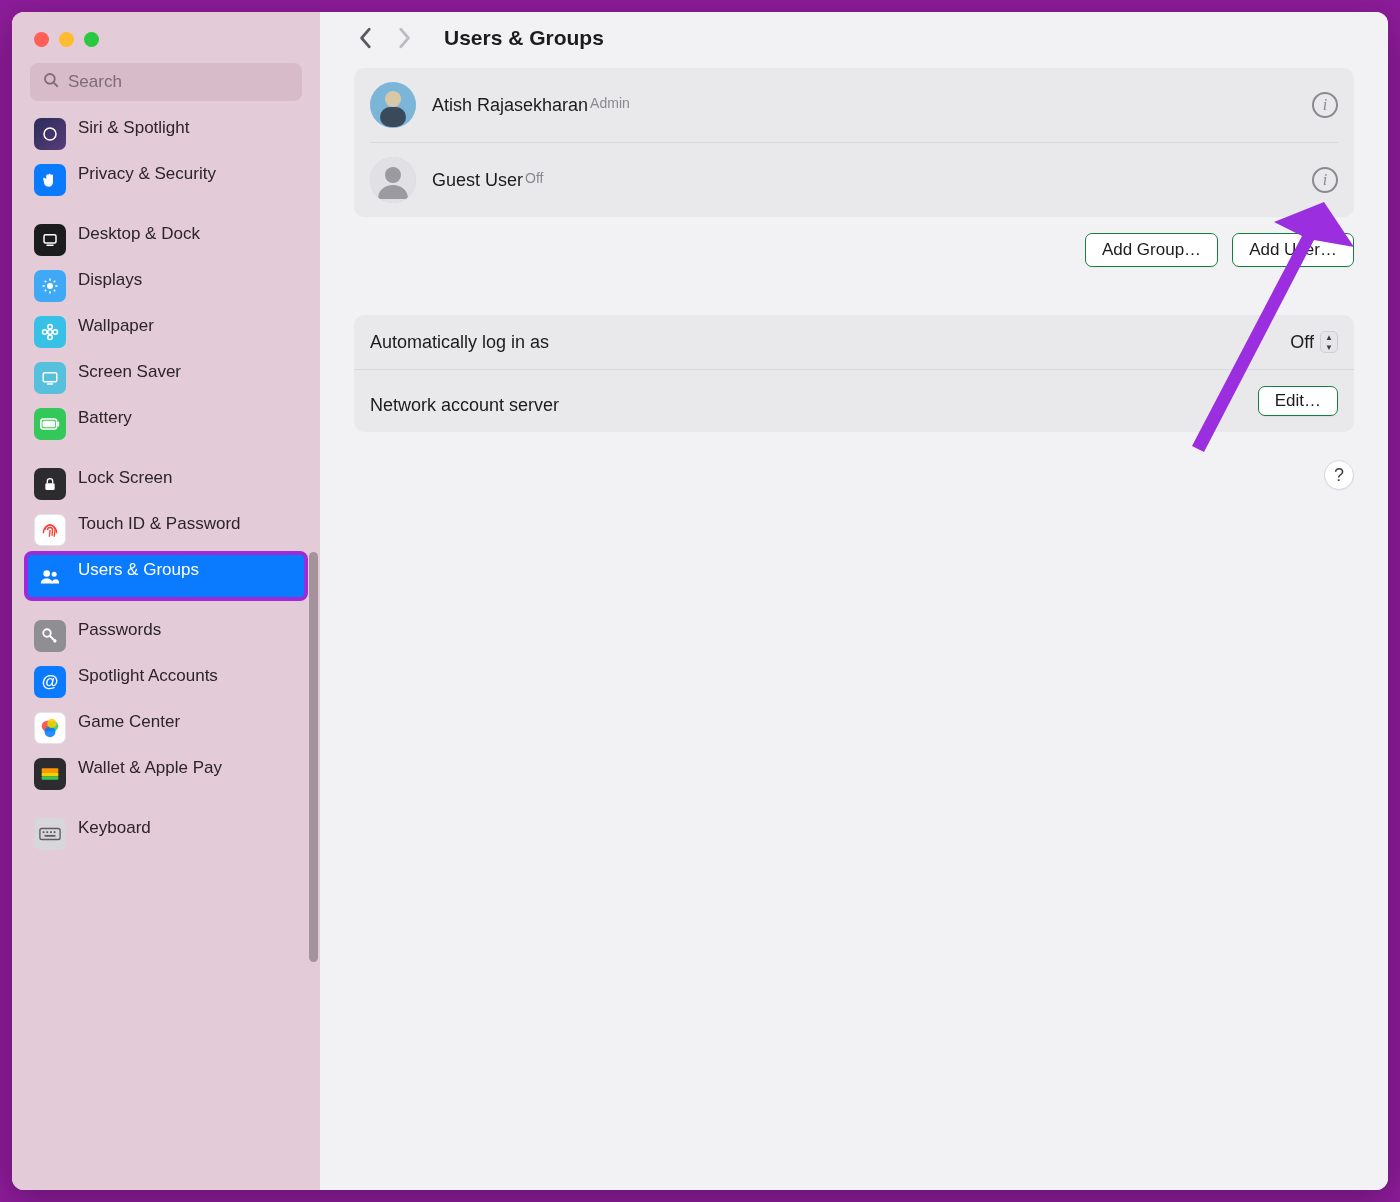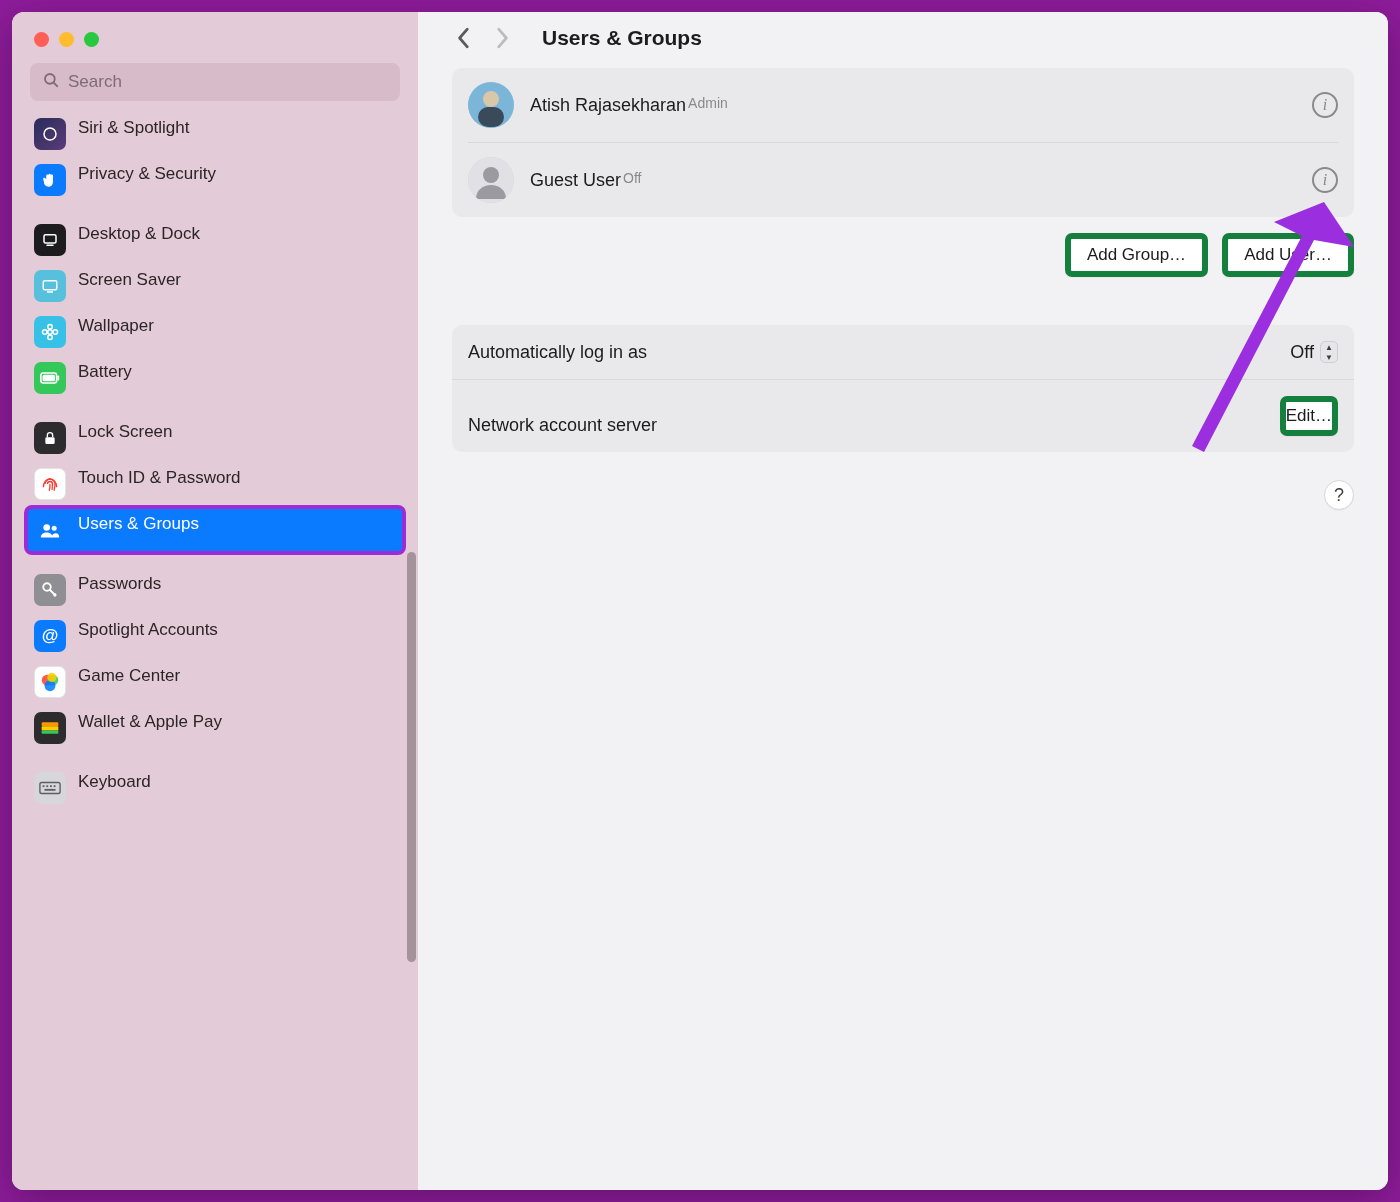--- a/index.html
+++ b/index.html
@@ -15,21 +15,21 @@
     height: 100%;
     background: #f2f2f5;
     border-radius: 12px;
     display: flex;
     overflow: hidden;
     position: relative;
     box-shadow: 0 10px 40px rgba(0,0,0,0.3);
   }
   
   .sidebar {
-    width: 406px;
+    width: 308px;
     background: #e3ccd7;
     display: flex;
     flex-direction: column;
     padding: 14px 0 0 0;
     position: relative;
   }
   .traffic-lights {
     display: flex;
     gap: 10px;
     padding: 6px 22px 16px 22px;
@@ -157,21 +157,21 @@
     font-size: 16px;
     background: transparent;
   }
 
   .button-row {
     display:flex; justify-content:flex-end; gap:14px;
     margin-top: 16px;
   }
   .mac-btn {
     background: #fff;
-    border: 6px solid #15803d;
+    border: 1px solid #15803d;
     border-radius: 7px;
     padding: 6px 16px;
     font-size: 17px;
     color: #1c1c1e;
     box-shadow: 0 1px 1px rgba(0,0,0,0.04);
   }
 
   .settings-panel { margin-top: 48px; }
   .settings-row {
     display:flex; align-items:flex-end; justify-content:space-between;
@@ -183,21 +183,21 @@
   .select-ctl {
     display:flex; align-items:center; gap:6px;
     font-size: 18px; color:#1c1c1e;
   }
   .stepper {
     display:flex; flex-direction:column;
     background:#e6e6ea; border-radius:5px;
     width:18px; height:22px; border:1px solid #cfcfd3;
   }
   .stepper .tri { flex:1; display:flex; align-items:center; justify-content:center; font-size:8px; color:#3c3c3e;}
-  .mac-btn.small { padding: 4px 0; font-size:17px; }
+  .mac-btn.small { padding: 4px 16px; font-size:17px; }
 
   .help-btn {
     position: relative;
     float: right;
     margin-top: 28px;
     width: 30px; height:30px; border-radius:50%;
     background:#fff; border:1px solid #d7d7db;
     display:flex; align-items:center; justify-content:center;
     font-size:18px; color:#3c3c3e;
     box-shadow: 0 1px 1px rgba(0,0,0,0.04);
@@ -276,39 +276,57 @@
         <div class="sidebar-item">
           <span class="sb-icon bg-black">
             <svg width="18" height="18" viewBox="0 0 24 24" fill="#fff">
                 <rect x="4" y="5" width="16" height="11" rx="2" fill="none" stroke="#fff" stroke-width="2"></rect>
                 <rect x="7" y="18" width="10" height="2" rx="1"></rect>
               </svg>
           </span>
           <span>Desktop &amp; Dock</span>
         </div>
         <div class="sidebar-item">
-          <span class="sb-icon bg-teal">
-            <svg width="18" height="18" viewBox="0 0 24 24" fill="none" stroke="#fff" stroke-width="2">
-                <rect x="3" y="5" width="18" height="12" rx="2"></rect>
-                <line x1="8" y1="20" x2="16" y2="20"></line>
-              </svg>
-          </span>
-          <span>Screen Saver</span>
+          <span class="sb-icon bg-lblue">
+            <svg width="18" height="18" viewBox="0 0 24 24" fill="#fff">
+                <circle cx="12" cy="12" r="4"></circle>
+                <g stroke="#fff" stroke-width="2">
+                  <line x1="12" y1="2" x2="12" y2="5"></line>
+                  <line x1="12" y1="19" x2="12" y2="22"></line>
+                  <line x1="2" y1="12" x2="5" y2="12"></line>
+                  <line x1="19" y1="12" x2="22" y2="12"></line>
+                  <line x1="5" y1="5" x2="7" y2="7"></line>
+                  <line x1="17" y1="17" x2="19" y2="19"></line>
+                  <line x1="5" y1="19" x2="7" y2="17"></line>
+                  <line x1="17" y1="7" x2="19" y2="5"></line>
+                </g>
+              </svg>
+          </span>
+          <span>Displays</span>
         </div>
         <div class="sidebar-item">
           <span class="sb-icon bg-cyan">
             <svg width="18" height="18" viewBox="0 0 24 24" fill="none" stroke="#fff" stroke-width="2">
                 <circle cx="12" cy="12" r="3"></circle>
                 <circle cx="12" cy="5" r="3"></circle>
                 <circle cx="12" cy="19" r="3"></circle>
                 <circle cx="5" cy="12" r="3"></circle>
                 <circle cx="19" cy="12" r="3"></circle>
               </svg>
           </span>
           <span>Wallpaper</span>
+        </div>
+        <div class="sidebar-item">
+          <span class="sb-icon bg-teal">
+            <svg width="18" height="18" viewBox="0 0 24 24" fill="none" stroke="#fff" stroke-width="2">
+                <rect x="3" y="5" width="18" height="12" rx="2"></rect>
+                <line x1="8" y1="20" x2="16" y2="20"></line>
+              </svg>
+          </span>
+          <span>Screen Saver</span>
         </div>
         <div class="sidebar-item">
           <span class="sb-icon bg-green">
             <svg width="20" height="14" viewBox="0 0 24 14" fill="#fff">
                 <rect x="1" y="1" width="19" height="12" rx="3" fill="none" stroke="#fff" stroke-width="2"></rect>
                 <rect x="3" y="3" width="15" height="8" rx="2"></rect>
                 <rect x="21" y="4" width="2" height="6" rx="1"></rect>
               </svg>
           </span>
           <span>Battery</span>

